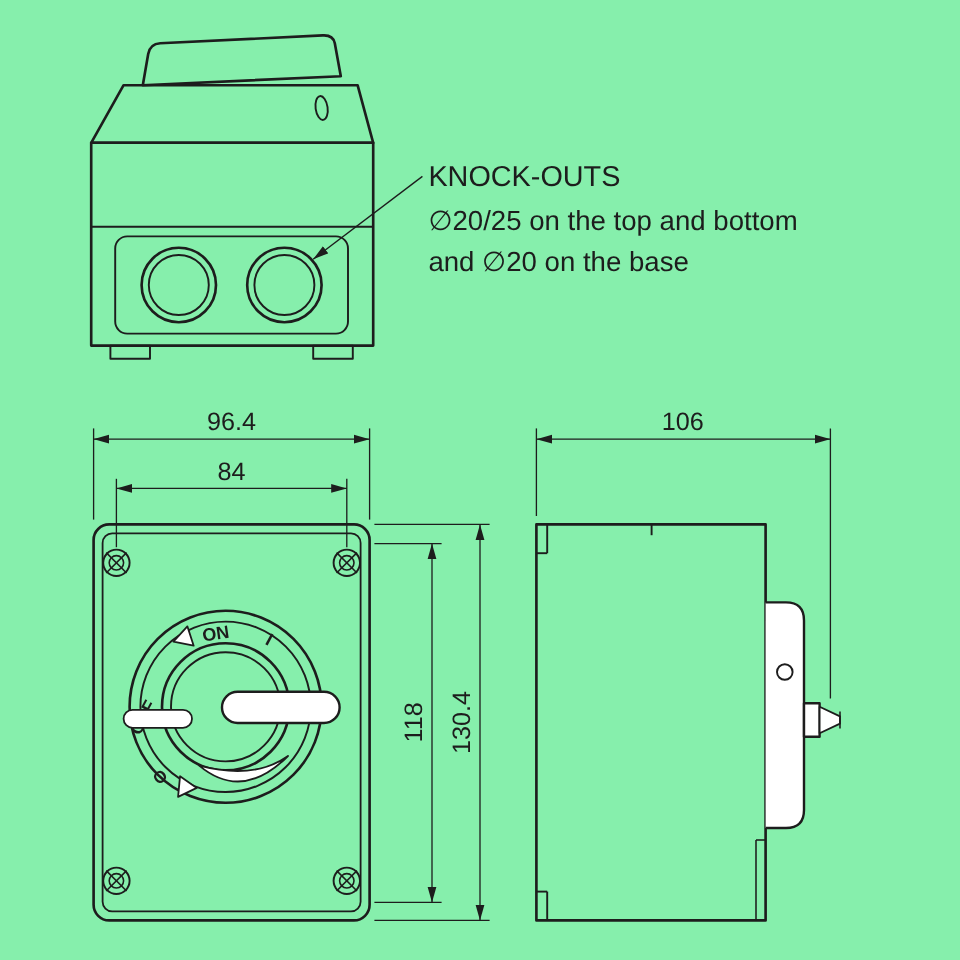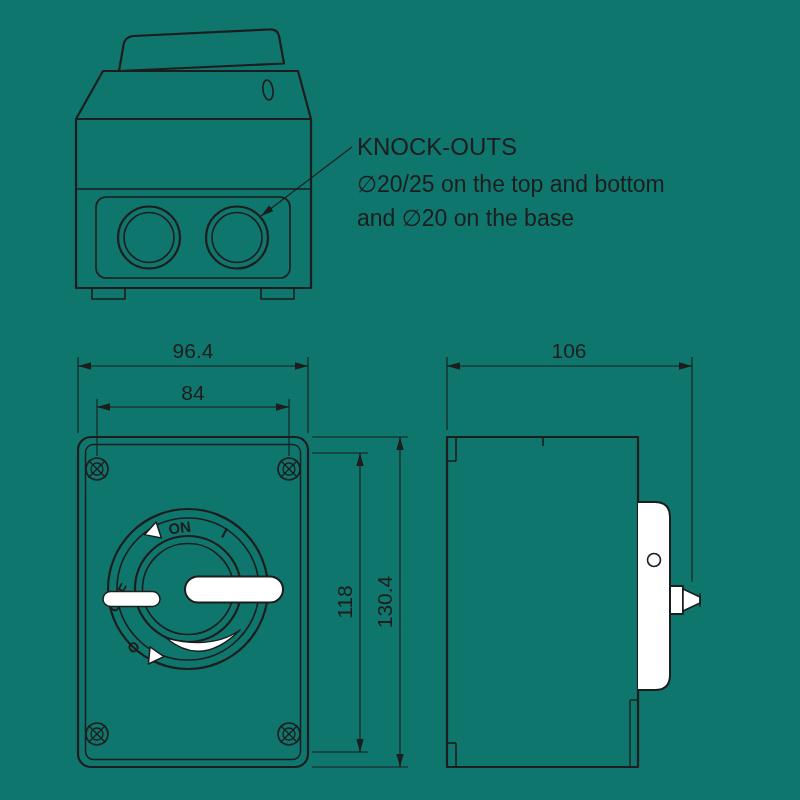--- a/index.html
+++ b/index.html
@@ -4,21 +4,21 @@
 <style>
   html, body {
     margin: 0;
     padding: 0;
     background: #ffffff;
   }
   .page {
     position: relative;
     width: 800px;
     height: 800px;
-    background: #0f766e;
+    background: #86efac;
     font-family: "Liberation Sans", "DejaVu Sans", sans-serif;
     overflow: hidden;
   }
   svg { display: block; }
   text {
     font-family: "Liberation Sans", "DejaVu Sans", sans-serif;
     fill: #1d1d1d;
     stroke: none;
   }
   .ann-h  { font-size: 24px; }

